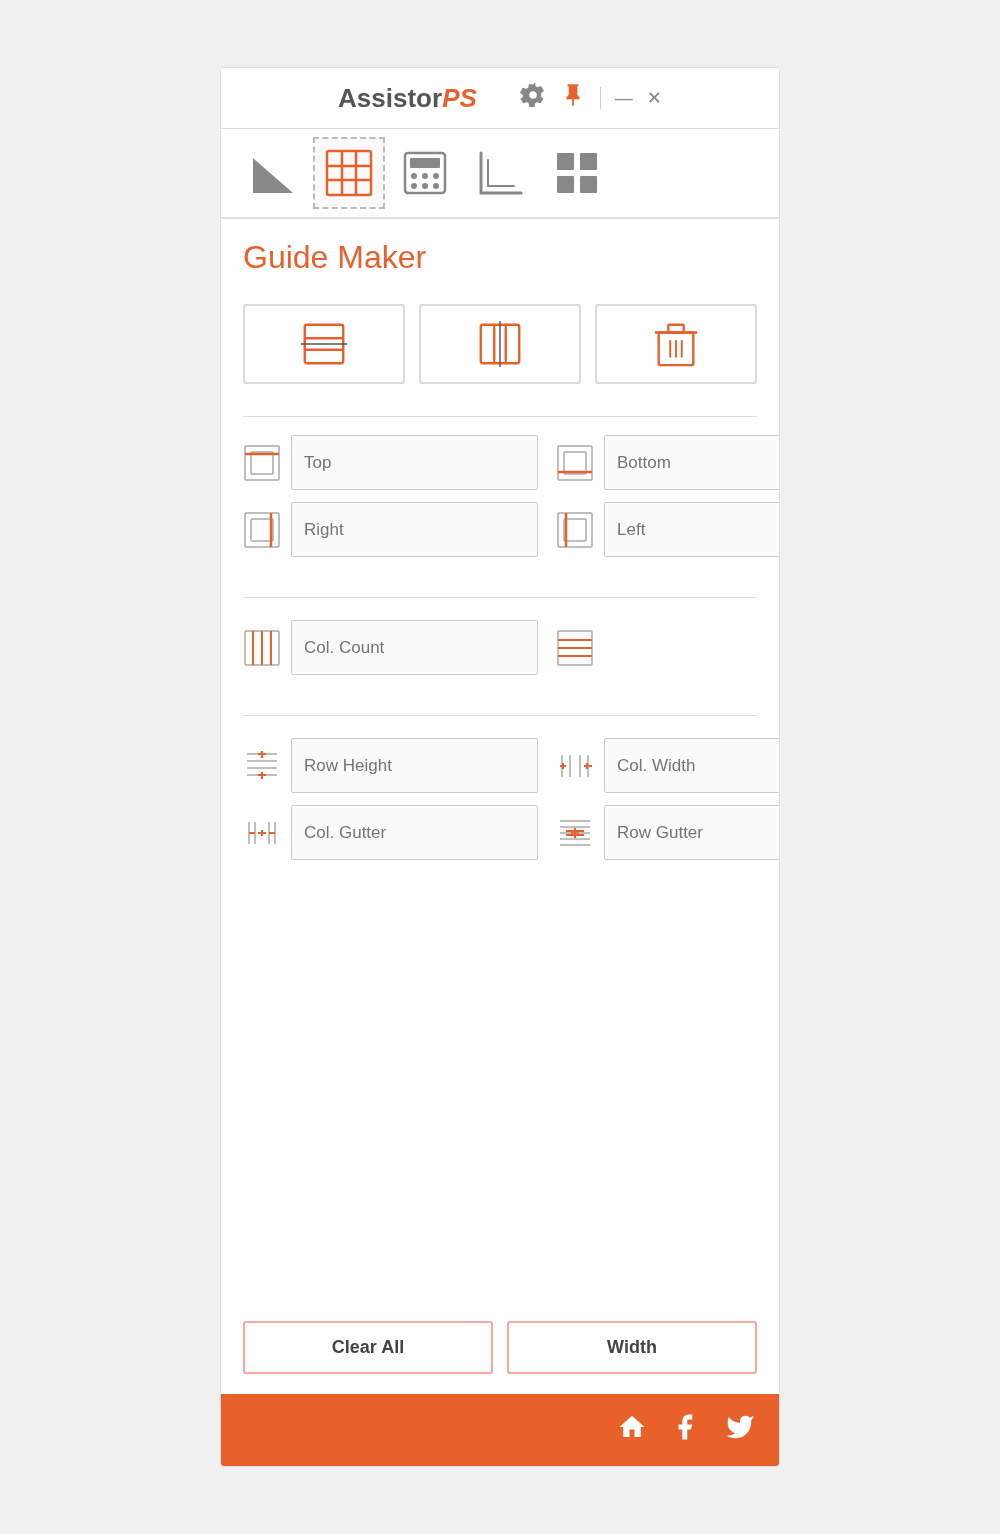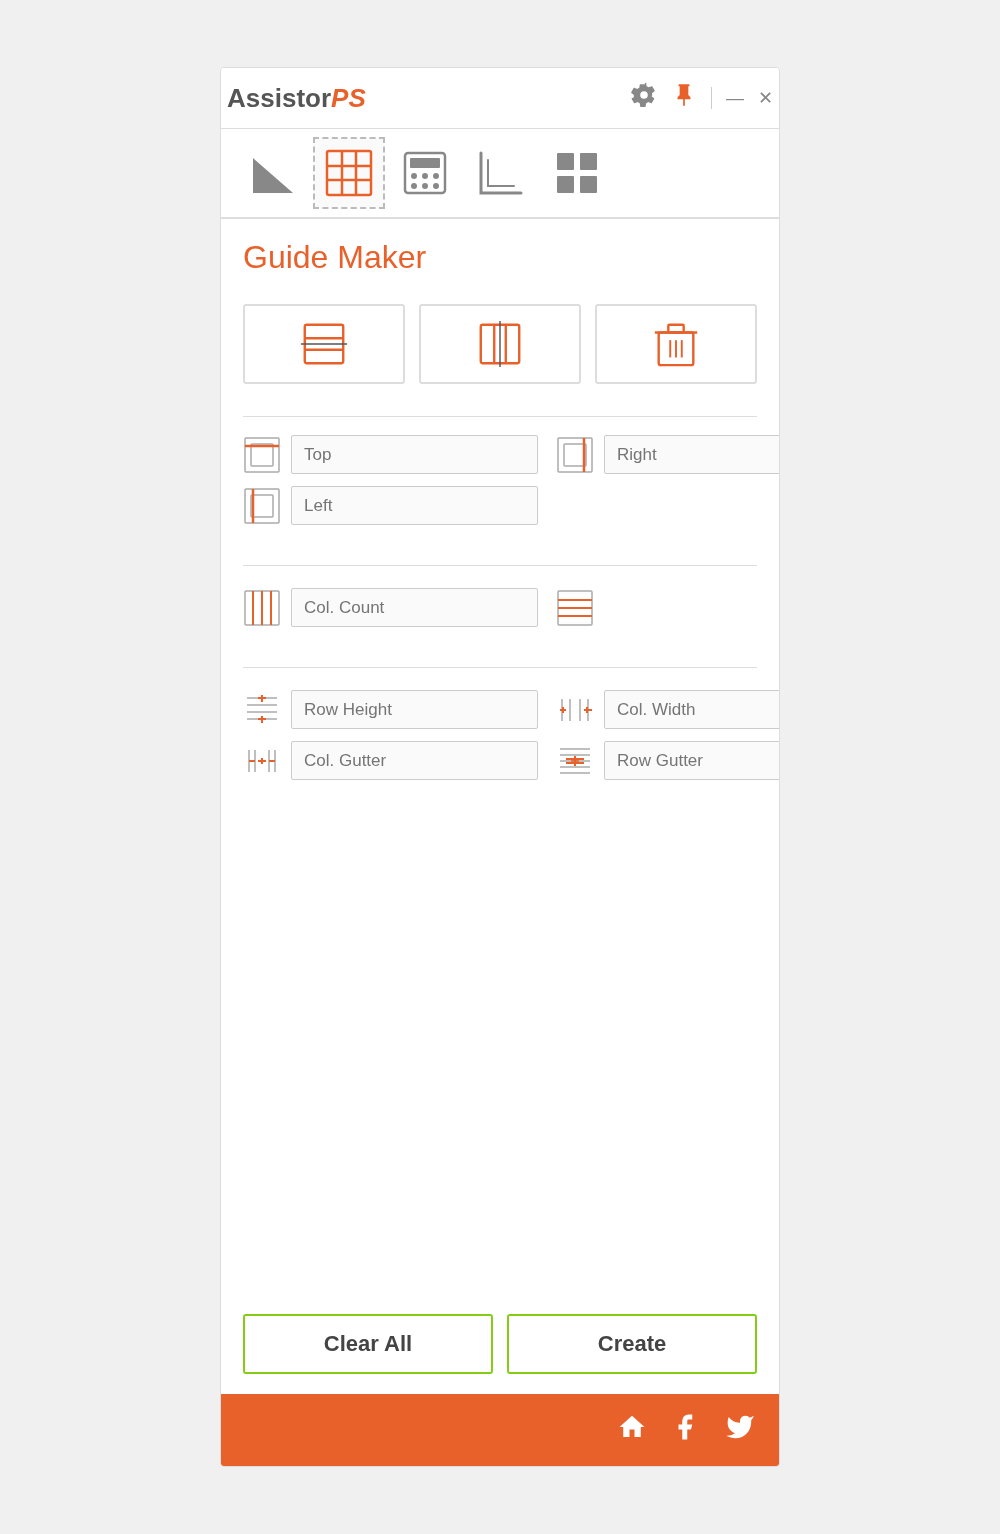--- a/index.html
+++ b/index.html
@@ -19,21 +19,21 @@
       border: 1px solid #ddd;
       display: flex;
       flex-direction: column;
       border-radius: 4px;
       overflow: hidden;
     }
     
     .title-bar {
       display: flex;
       align-items: center;
-      justify-content: space-between;
+      justify-content: center;
       padding: 14px 6px;
       border-bottom: 1px solid #ddd;
       background: #fff;
       gap: 43px;
     }
     .title-bar-left {
       display: flex;
       align-items: baseline;
       gap: 0;
     }
@@ -148,21 +148,21 @@
       align-items: center;
       gap: 10px;
     }
     .input-icon {
       width: 38px;
       height: 38px;
       flex-shrink: 0;
     }
     .input-field {
       flex: 1;
-      height: 39px;
+      height: 55px;
       border: 1.5px solid #ccc;
       border-radius: 2px;
       padding: 0 12px;
       font-size: 17px;
       color: #aaa;
       background: #fafafa;
       outline: none;
     }
     .divider {
       height: 1px;
@@ -171,24 +171,24 @@
     }
     
     .bottom-row {
       display: flex;
       gap: 14px;
       margin-top: auto;
       padding-top: 20px;
     }
     .bottom-btn {
       flex: 1;
-      height: 60px;
-      border: 2px solid #84cc16;
+      height: 53px;
+      border: 2px solid #fca5a5;
       background: #fff;
-      font-size: 22px;
+      font-size: 18px;
       font-weight: bold;
       color: #444;
       cursor: pointer;
       border-radius: 3px;
     }
     
     .footer {
       background: #e8612a;
       height: 72px;
       display: flex;
@@ -322,20 +322,28 @@
 
         <div class="input-row">
           <svg class="input-icon" viewBox="0 0 38 38" fill="none">
             <rect x="2" y="2" width="34" height="34" rx="1" stroke="#aaa" stroke-width="1.5" fill="none"></rect>
             <rect x="8" y="8" width="22" height="22" rx="1" stroke="#aaa" stroke-width="1.5" fill="none"></rect>
             <line x1="2" y1="10" x2="36" y2="10" stroke="#e8612a" stroke-width="2.5"></line>
           </svg>
           <input class="input-field" type="text" placeholder="Top" style="">
         </div>
 
+        <div class="input-row">
+          <svg class="input-icon" viewBox="0 0 38 38" fill="none">
+            <rect x="2" y="2" width="34" height="34" rx="1" stroke="#aaa" stroke-width="1.5" fill="none"></rect>
+            <rect x="8" y="8" width="22" height="22" rx="1" stroke="#aaa" stroke-width="1.5" fill="none"></rect>
+            <line x1="2" y1="28" x2="36" y2="28" stroke="#e8612a" stroke-width="2.5"></line>
+          </svg>
+          <input class="input-field" type="text" placeholder="Bottom" style="">
+        </div>
 
         <div class="input-row">
           <svg class="input-icon" viewBox="0 0 38 38" fill="none">
             <rect x="2" y="2" width="34" height="34" rx="1" stroke="#aaa" stroke-width="1.5" fill="none"></rect>
             <rect x="8" y="8" width="22" height="22" rx="1" stroke="#aaa" stroke-width="1.5" fill="none"></rect>
             <line x1="28" y1="2" x2="28" y2="36" stroke="#e8612a" stroke-width="2.5"></line>
           </svg>
           <input class="input-field" type="text" placeholder="Right" style="">
         </div>
 
@@ -436,21 +444,21 @@
             <line x1="19" y1="14" x2="19" y2="24" stroke="#e8612a" stroke-width="2"></line>
             <line x1="15" y1="19" x2="23" y2="19" stroke="#e8612a" stroke-width="1.5"></line>
           </svg>
           <input class="input-field" type="text" placeholder="Row Gutter" style="">
         </div>
       </div>
     </div>
 
     <div class="bottom-row">
       <button class="bottom-btn">Clear All</button>
-      <button class="bottom-btn">Create</button>
+      <button class="bottom-btn">Width</button>
     </div>
   </div>
 
   <div class="footer">
     <span class="footer-icon">
       <svg width="30" height="30" viewBox="0 0 24 24" fill="white">
         <path d="M10 20v-6h4v6h5v-8h3L12 3 2 12h3v8z"></path>
       </svg>
     </span>
     <span class="footer-icon">

